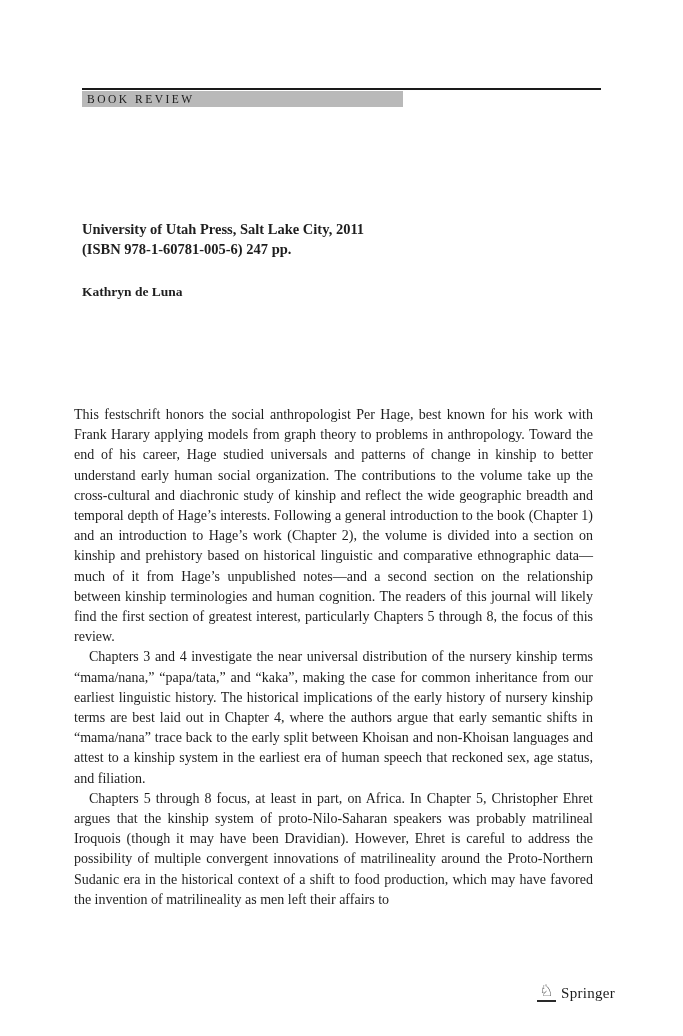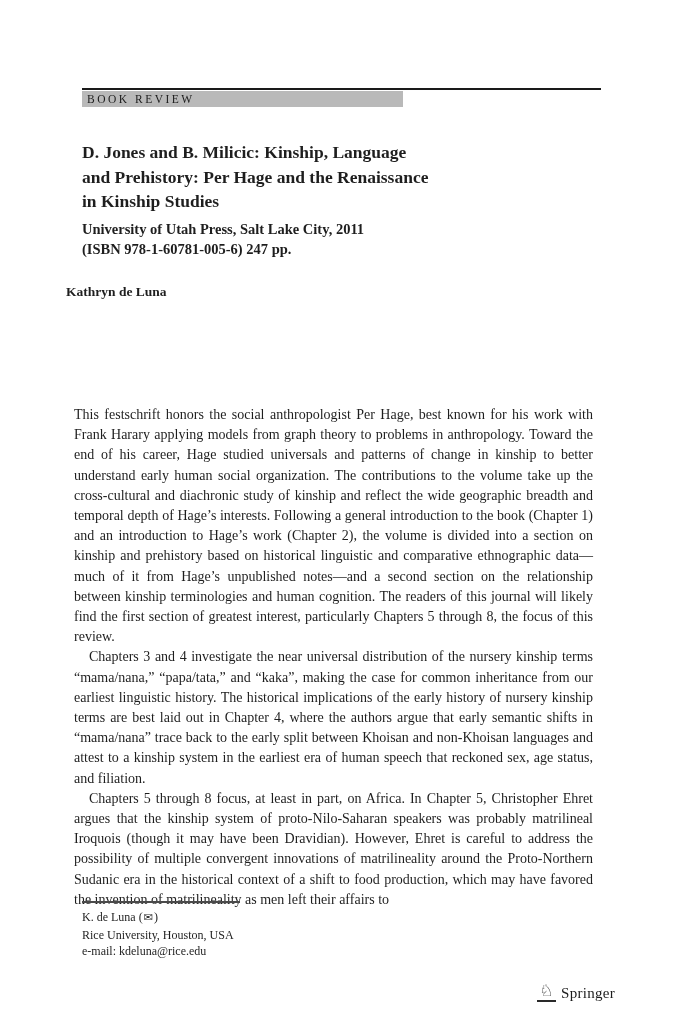--- a/index.html
+++ b/index.html
@@ -16,21 +16,21 @@
     font-size:11.5px; letter-spacing:2.5px; padding:2px 0 2px 5px; margin-top:1px;
   }
   .title {
     position:absolute; left:82px; top:140px; margin:0;
     font-size:17.5px; line-height:24.5px; font-weight:bold; white-space:pre-line;
   }
   .imprint {
     position:absolute; left:82px; top:220px;
     font-size:14.5px; font-weight:bold; line-height:19.5px; white-space:pre-line;
   }
-  .author { position:absolute; left:66px; top:284px; font-size:13.5px; font-weight:bold; }
+  .author { position:absolute; left:82px; top:284px; font-size:13.5px; font-weight:bold; }
   .pub-block { position:absolute; left:82px; top:353px; font-size:12.5px; line-height:16px; }
   .body-text {
     position:absolute; left:74px; top:405px; width:519px;
     font-size:14px; line-height:20.2px; text-align:justify;
   }
   .body-text p { margin:0; }
   .body-text p.indent { text-indent:15px; }
   .footnote { position:absolute; left:82px; top:901px; font-size:12px; line-height:16.5px; }
   .fn-rule { width:158px; height:2px; background:#4a4a4a; margin-bottom:6px; }
   .env { font-family:"DejaVu Sans",sans-serif; font-size:11px; padding:0 1px; }
@@ -45,41 +45,32 @@
 </head>
 <body>
 
 <div class="page">
 
 
   <div class="banner">
     <div class="banner-label">BOOK REVIEW</div>
   </div>
 
-  <h1 class="title">D. Jones and B. Milicic: Kinship, Language
-and Prehistory: Per Hage and the Renaissance
-in Kinship Studies</h1>
 
   <div class="imprint">University of Utah Press, Salt Lake City, 2011
 (ISBN 978-1-60781-005-6) 247 pp.</div>
 
   <div class="author">Kathryn de Luna</div>
 
 
   <main class="body-text">
     <p>This festschrift honors the social anthropologist Per Hage, best known for his work with Frank Harary applying models from graph theory to problems in anthropology. Toward the end of his career, Hage studied universals and patterns of change in kinship to better understand early human social organization. The contributions to the volume take up the cross-cultural and diachronic study of kinship and reflect the wide geographic breadth and temporal depth of Hage’s interests. Following a general introduction to the book (Chapter 1) and an introduction to Hage’s work (Chapter 2), the volume is divided into a section on kinship and prehistory based on historical linguistic and comparative ethnographic data—much of it from Hage’s unpublished notes—and a second section on the relationship between kinship terminologies and human cognition. The readers of this journal will likely find the first section of greatest interest, particularly Chapters 5 through 8, the focus of this review.</p>
     <p class="indent">Chapters 3 and 4 investigate the near universal distribution of the nursery kinship terms “mama/nana,” “papa/tata,” and “kaka”, making the case for common inheritance from our earliest linguistic history. The historical implications of the early history of nursery kinship terms are best laid out in Chapter 4, where the authors argue that early semantic shifts in “mama/nana” trace back to the early split between Khoisan and non-Khoisan languages and attest to a kinship system in the earliest era of human speech that reckoned sex, age status, and filiation.</p>
     <p class="indent">Chapters 5 through 8 focus, at least in part, on Africa. In Chapter 5, Christopher Ehret argues that the kinship system of proto-Nilo-Saharan speakers was probably matrilineal Iroquois (though it may have been Dravidian). However, Ehret is careful to address the possibility of multiple convergent innovations of matrilineality around the Proto-Northern Sudanic era in the historical context of a shift to food production, which may have favored the invention of matrilineality as men left their affairs to</p>
   </main>
 
-  <footer class="footnote">
-    <div class="fn-rule"></div>
-    <div class="fn-line"><span>K. de Luna (</span><span class="env">✉</span><span>)</span></div>
-    <div class="fn-line">Rice University, Houston, USA</div>
-    <div class="fn-line">e-mail: kdeluna@rice.edu</div>
-  </footer>
 
   <div class="springer">
     <span class="knight">♘</span>
     <span class="springer-name">Springer</span>
   </div>
 
 </div>
 
 </body></html>

